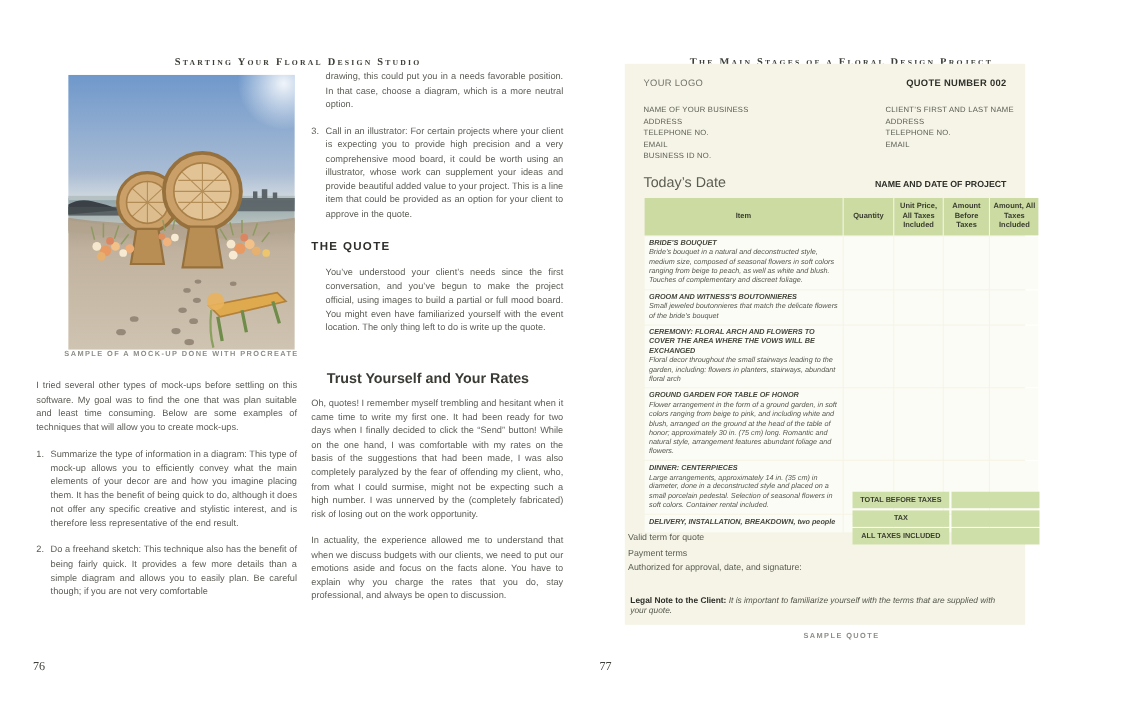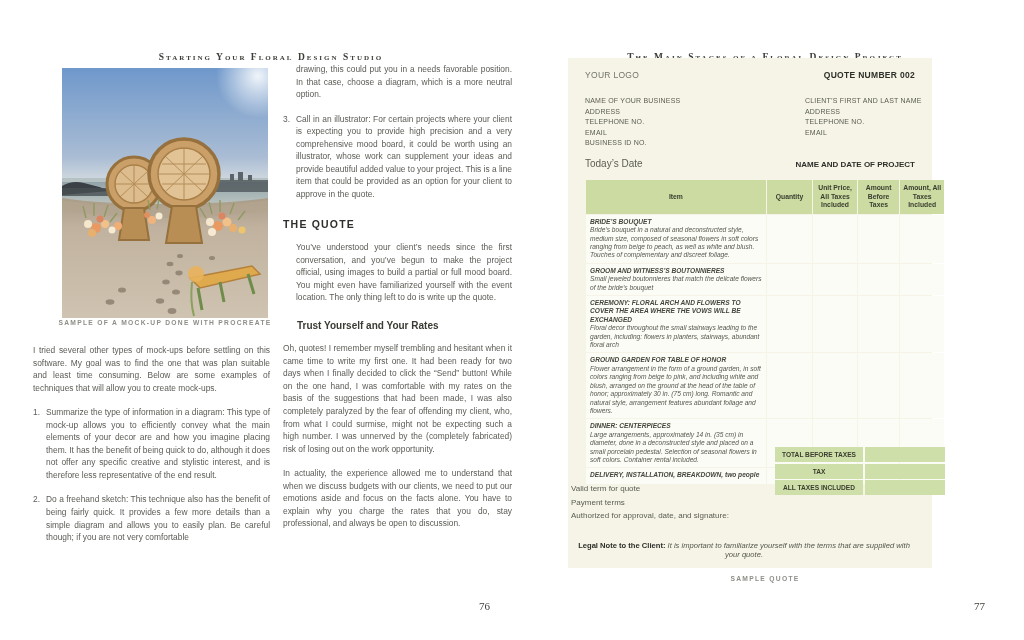--- a/index.html
+++ b/index.html
@@ -1,65 +1,65 @@
 <!DOCTYPE html>
 <html><head>
 <meta charset="utf-8">
 <style>
   html,body{margin:0;padding:0;background:#ffffff;}
   #canvas{position:relative;width:1024px;height:640px;background:#ffffff;overflow:hidden;
           font-family:"Liberation Sans",sans-serif;color:#55564e;}
   .runhead{position:absolute;top:52px;font-family:"Liberation Serif",serif;font-variant:small-caps;
            letter-spacing:2px;font-size:9.5px;color:#3c3f38;text-align:center;font-weight:bold;}
-  .pagenum{position:absolute;top:600px;font-family:"Liberation Serif",serif;font-size:11px;color:#3c3f38;text-align:right;}
+  .pagenum{position:absolute;top:600px;font-family:"Liberation Serif",serif;font-size:11px;color:#3c3f38;text-align:left;}
   
   #photo{position:absolute;left:62px;top:68px;width:206px;height:250px;}
   #photo svg{display:block;}
   #photo-caption{position:absolute;left:52px;top:319px;width:226px;text-align:center;
                  font-size:6.7px;letter-spacing:1.3px;color:#8e8e88;font-weight:bold;}
   .textcol{position:absolute;font-size:8.4px;line-height:12.55px;text-align:justify;color:#5b5c55;}
   #col1{left:33px;top:344px;width:237px;}
   #col2{left:283px;top:63px;width:229px;}
   .para{margin:0 0 12px 0;}
   .list-item{display:flex;margin:0 0 12px 0;}
   .list-item .num{flex:0 0 13px;}
   .list-item .li-text{flex:1;text-align:justify;}
   .frag{margin:0 0 12px 13px;}
   .sec-head{font-size:10.5px;font-weight:bold;letter-spacing:1.2px;color:#2e2f2a;margin:18px 0 10px 0;}
-  .sub-head{font-size:10px;font-weight:bold;color:#3a3b34;margin:16px 0 10px 14px;}
+  .sub-head{font-size:13px;font-weight:bold;color:#3a3b34;margin:34px 0 10px 14px;}
   .indented{margin-left:13px;}
   
   #quote-sheet{position:absolute;left:568px;top:58px;width:364px;height:510px;background:#f5f4e7;}
   #logo-row{position:absolute;left:17px;right:17px;top:12px;display:flex;justify-content:space-between;}
   #your-logo{font-size:8.5px;color:#72736a;letter-spacing:.3px;}
   #quote-number{font-size:8.5px;font-weight:bold;color:#2f2f2a;letter-spacing:.3px;}
   .info-block{position:absolute;top:38px;font-size:7px;line-height:10.5px;color:#5b5c52;letter-spacing:.2px;}
   #business-block{left:17px;}
   #client-block{left:237px;}
   #date-row{position:absolute;left:17px;right:17px;top:100px;display:flex;justify-content:space-between;align-items:baseline;}
-  #todays-date{font-size:10px;color:#5b5c52;text-align:center;}
+  #todays-date{font-size:13px;color:#5b5c52;text-align:center;}
   #project-label{font-size:8px;font-weight:bold;color:#2f2f2a;}
   #items-table{position:absolute;left:17px;top:121px;width:360px;border-collapse:separate;border-spacing:1.5px;}
   #items-table th{background:#cbdba2;color:#3a3d2f;font-size:6.8px;line-height:8.6px;font-weight:bold;
                   text-align:center;vertical-align:middle;padding:4px 2px;}
   #items-table td{background:#fcfcf6;vertical-align:top;padding:3px 4px;}
   #items-table col.c-item{width:184px;}
   #items-table col.c-qty{width:46px;}
   #items-table col.c-u{width:44px;}
   #items-table col.c-b{width:42px;}
   #items-table col.c-a{width:44px;}
   .row-title{font-size:6.6px;line-height:8.4px;font-weight:bold;font-style:italic;color:#44463c;}
   .row-desc{font-size:6.6px;line-height:8.4px;font-style:italic;color:#55574c;}
   #totals{position:absolute;left:207px;top:389px;width:170px;}
   .tot-row{display:flex;margin-bottom:1.5px;}
   .tot-label{width:84px;background:#cfdfa9;font-size:6.6px;font-weight:bold;color:#3a3d2f;
              text-align:center;padding:4px 2px;}
   .tot-value{flex:1;background:#cfdfa9;margin-left:1.5px;}
   #terms-block{position:absolute;left:3px;top:424px;font-size:8px;line-height:13.5px;color:#5b5c52;}
-  #legal-note{position:absolute;left:5px;right:17px;top:483px;font-size:7.6px;color:#44463c;text-align:center;}
+  #legal-note{position:absolute;left:5px;right:17px;top:483px;font-size:7.6px;color:#44463c;}
   #legal-note .lbl{font-weight:bold;color:#2f2f2a;}
   #legal-note .txt{font-style:italic;color:#55574c;}
   #sample-quote-caption{position:absolute;left:568px;top:575px;width:394px;text-align:center;
                         font-size:6.7px;letter-spacing:1.3px;color:#8e8e88;font-weight:bold;}
 </style>
 </head>
 <body>
 
 <div id="canvas">
 

